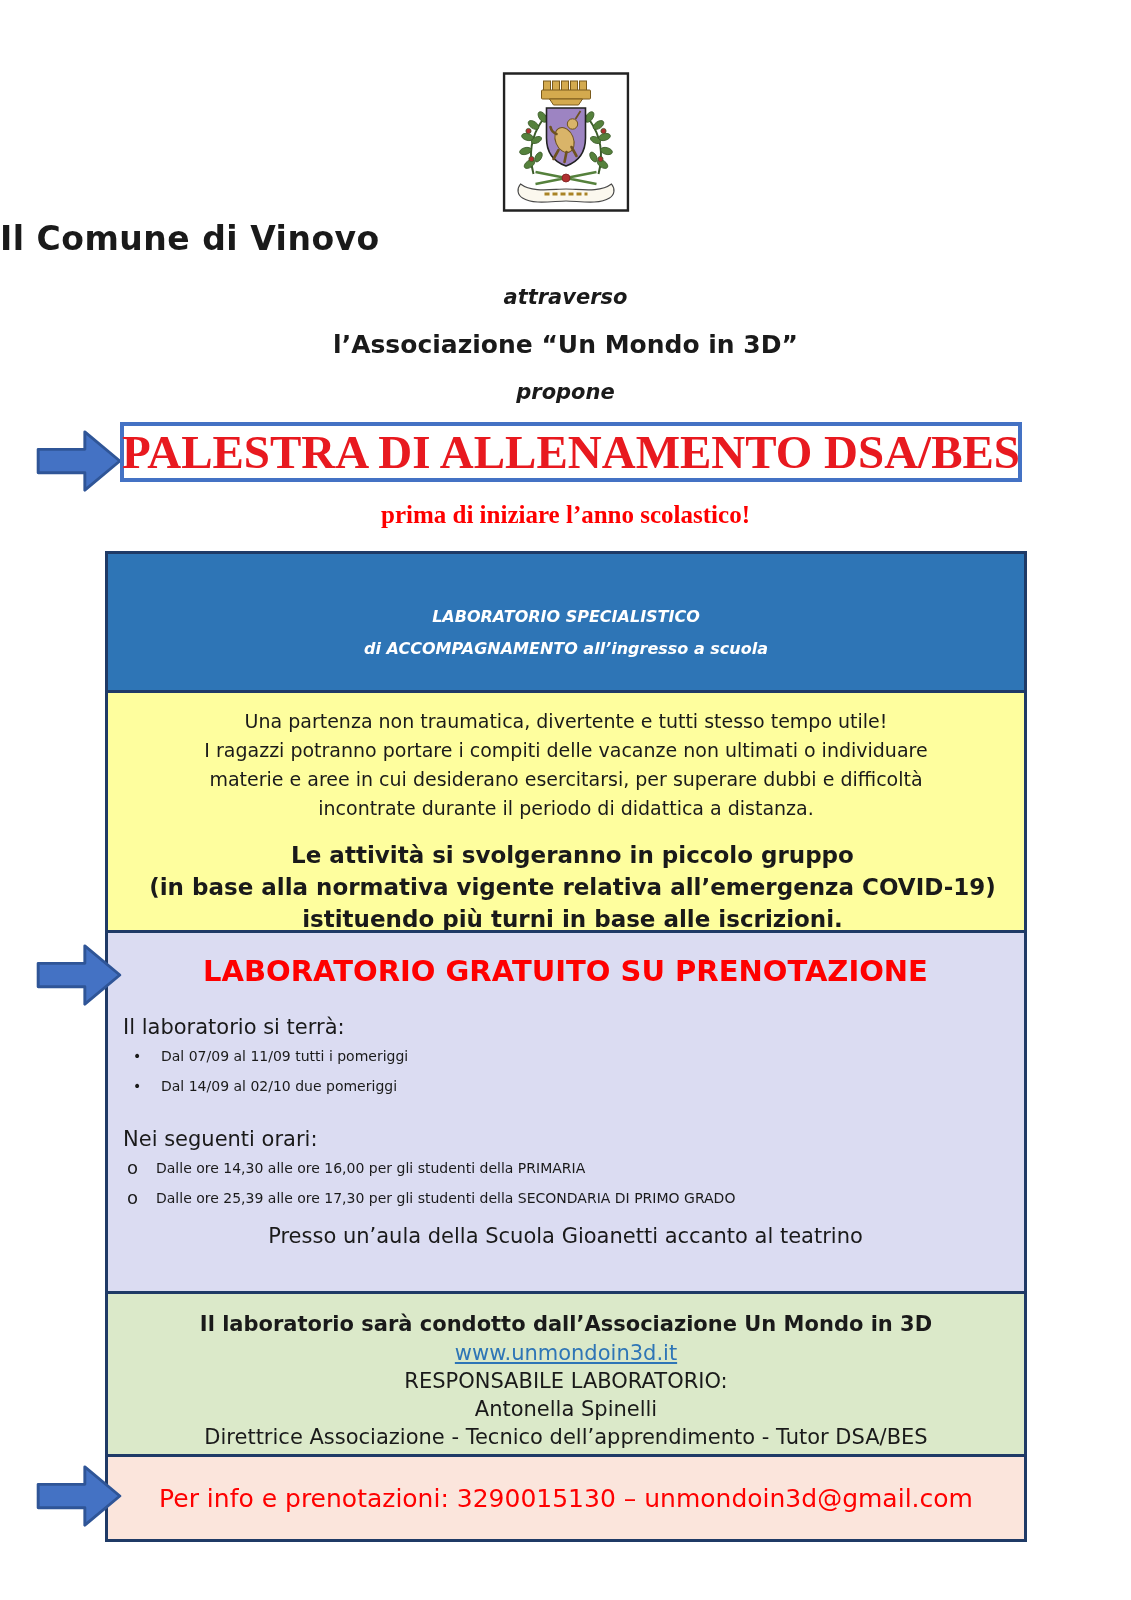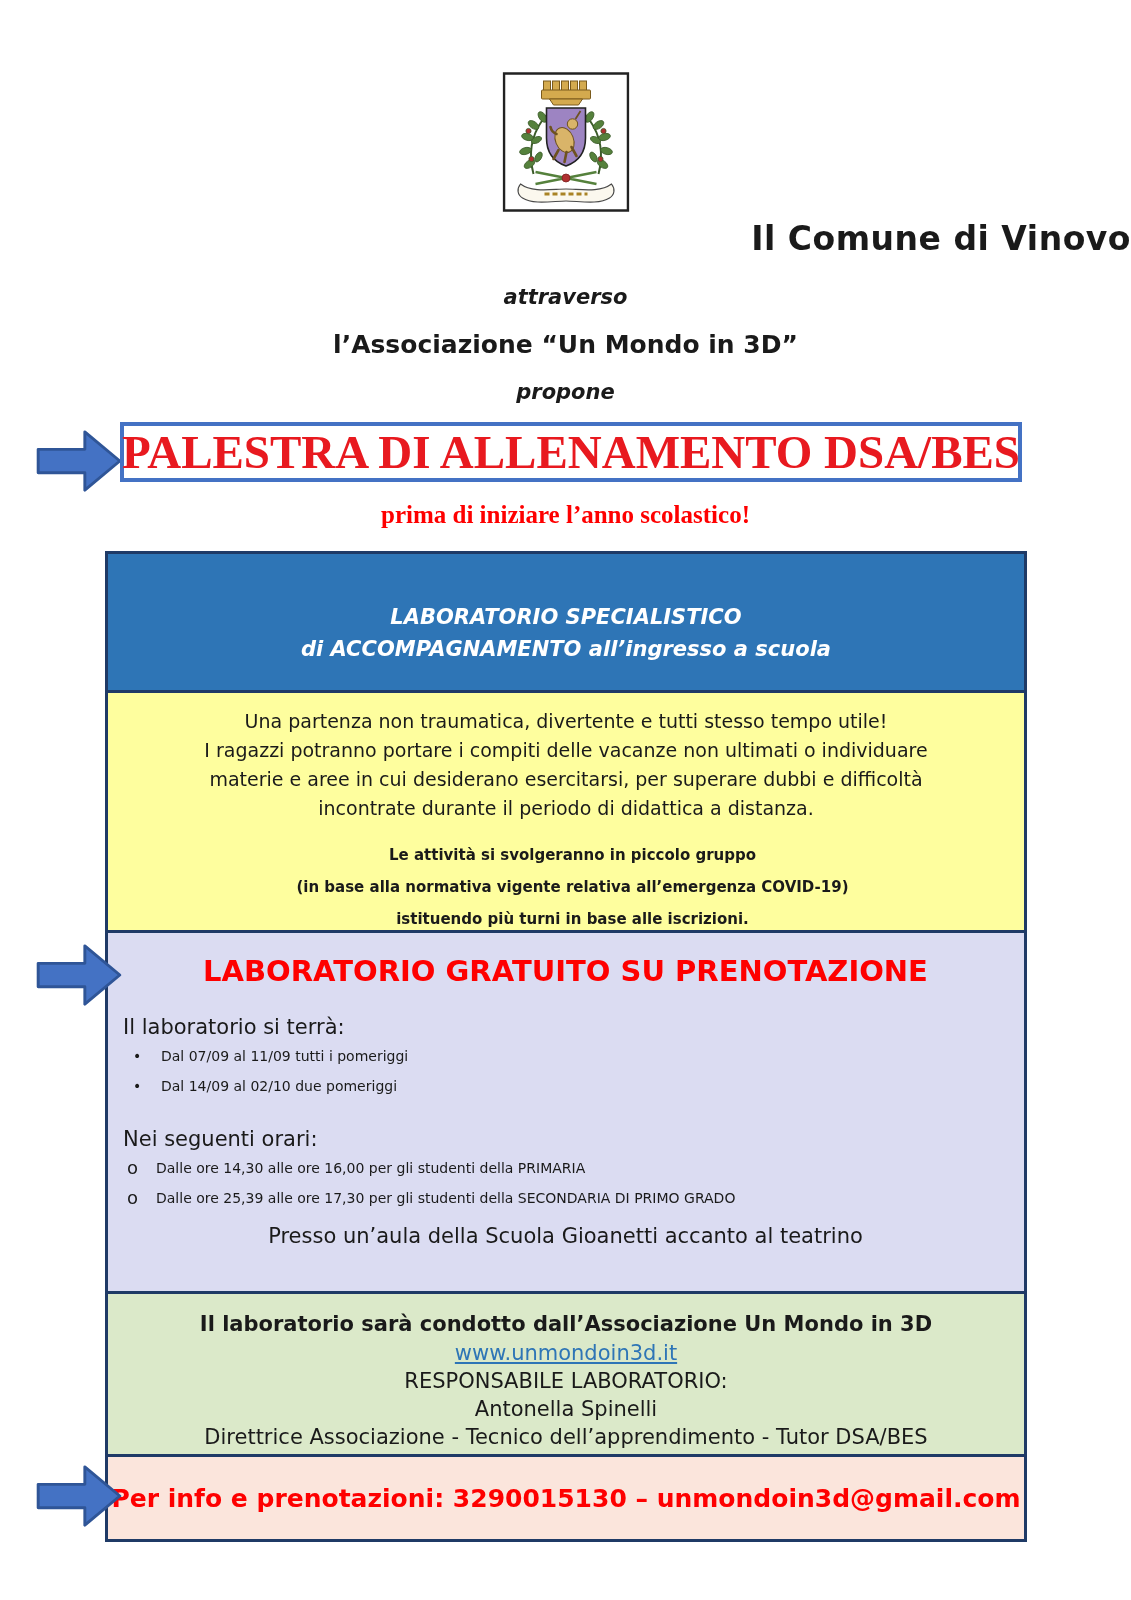--- a/index.html
+++ b/index.html
@@ -17,21 +17,21 @@
     --link-blue:#2e75b6;
     --ink:#1a1a1a;
   }
   *{margin:0;padding:0;box-sizing:border-box;}
   html,body{background:#ffffff;}
   body{font-family:"DejaVu Sans","Liberation Sans",sans-serif;color:var(--ink);}
   .page{position:relative;width:1131px;height:1600px;background:#ffffff;overflow:hidden;margin:0 auto;}
 
   .crest{position:absolute;top:72px;left:50%;transform:translateX(-50%);width:127px;height:140px;}
 
-  .municipality{position:absolute;top:219px;left:0;width:100%;text-align:right;
+  .municipality{position:absolute;top:219px;left:0;width:100%;text-align:left;
     font-size:33px;font-weight:bold;letter-spacing:.5px;}
   .through{position:absolute;top:285px;left:0;width:100%;text-align:center;
     font-size:21px;font-weight:bold;font-style:italic;}
   .association{position:absolute;top:330px;left:0;width:100%;text-align:center;
     font-size:25px;font-weight:bold;}
   .proposes{position:absolute;top:380px;left:0;width:100%;text-align:center;
     font-size:21px;font-weight:bold;font-style:italic;}
 
   .arrow{position:absolute;left:36px;width:86px;height:70px;}
   .arrow-1{top:426px;}
@@ -47,47 +47,47 @@
     font-family:"Liberation Serif","DejaVu Serif",serif;
     font-weight:bold;font-size:25px;color:var(--red-text);}
 
   .panel{position:absolute;left:105px;top:551px;width:922px;
     border:3px solid var(--navy-border);background:#fff;}
   .sec{width:100%;overflow:hidden;}
   .sec + .sec{border-top:3px solid var(--navy-border);}
 
   .sec-blue{height:136px;background:var(--blue-fill);color:#ffffff;
     display:flex;flex-direction:column;align-items:center;justify-content:center;
-    font-size:21px;font-weight:bold;font-style:italic;line-height:32px;text-align:center;padding-top:22px;}
+    font-size:16px;font-weight:bold;font-style:italic;line-height:32px;text-align:center;padding-top:22px;}
 
   .sec-yellow{height:240px;background:var(--yellow-bg);text-align:center;padding-top:14px;}
   .intro-line{font-size:19px;line-height:29px;}
   .intro-bold{margin-top:16px;}
-  .intro-bold-line{font-size:15px;font-weight:bold;line-height:32px;padding-left:13px;}
+  .intro-bold-line{font-size:23px;font-weight:bold;line-height:32px;padding-left:13px;}
 
   .sec-lavender{height:361px;background:var(--lavender-bg);padding:20px 16px 0 15px;}
   .booking-title{text-align:center;font-size:29px;font-weight:bold;color:var(--red-text);line-height:36px;}
   .booking-label{font-size:21px;line-height:28px;margin-top:24px;}
   .booking-list{list-style:none;}
   .booking-list li{position:relative;font-size:14px;line-height:30px;}
   .dates li{padding-left:38px;}
   .dates li::before{content:"\2022";position:absolute;left:10px;}
   .hours li{padding-left:33px;}
   .hours li::before{content:"o";position:absolute;left:4px;font-size:18px;}
   .booking-location{text-align:center;font-size:21px;line-height:30px;margin-top:8px;}
 
   .sec-green{height:163px;background:var(--green-bg);text-align:center;padding-top:15px;}
   .credits-bold{font-size:21px;font-weight:bold;line-height:30px;}
   .credits-line{font-size:21px;line-height:28px;}
   .website-link{display:block;font-size:21px;line-height:28px;color:var(--link-blue);
     text-decoration:underline;cursor:pointer;}
 
   .sec-pink{height:85px;background:var(--pink-bg);
     display:flex;align-items:center;justify-content:center;}
-  .contact-line{font-size:25px;font-weight:bold;color:var(--red-text);text-align:center;}
+  .contact-line{font-size:25px;font-weight:normal;color:var(--red-text);text-align:center;}
 </style>
 </head>
 <body>
 
 <div class="page">
 
   <svg class="crest" viewBox="0 0 127 140" xmlns="http://www.w3.org/2000/svg">
     <rect x="1.5" y="1.5" width="124" height="137" fill="#ffffff" stroke="#222222" stroke-width="2.5"></rect>
 
     <g fill="#d4aa4e" stroke="#7a5a1c" stroke-width="1">

